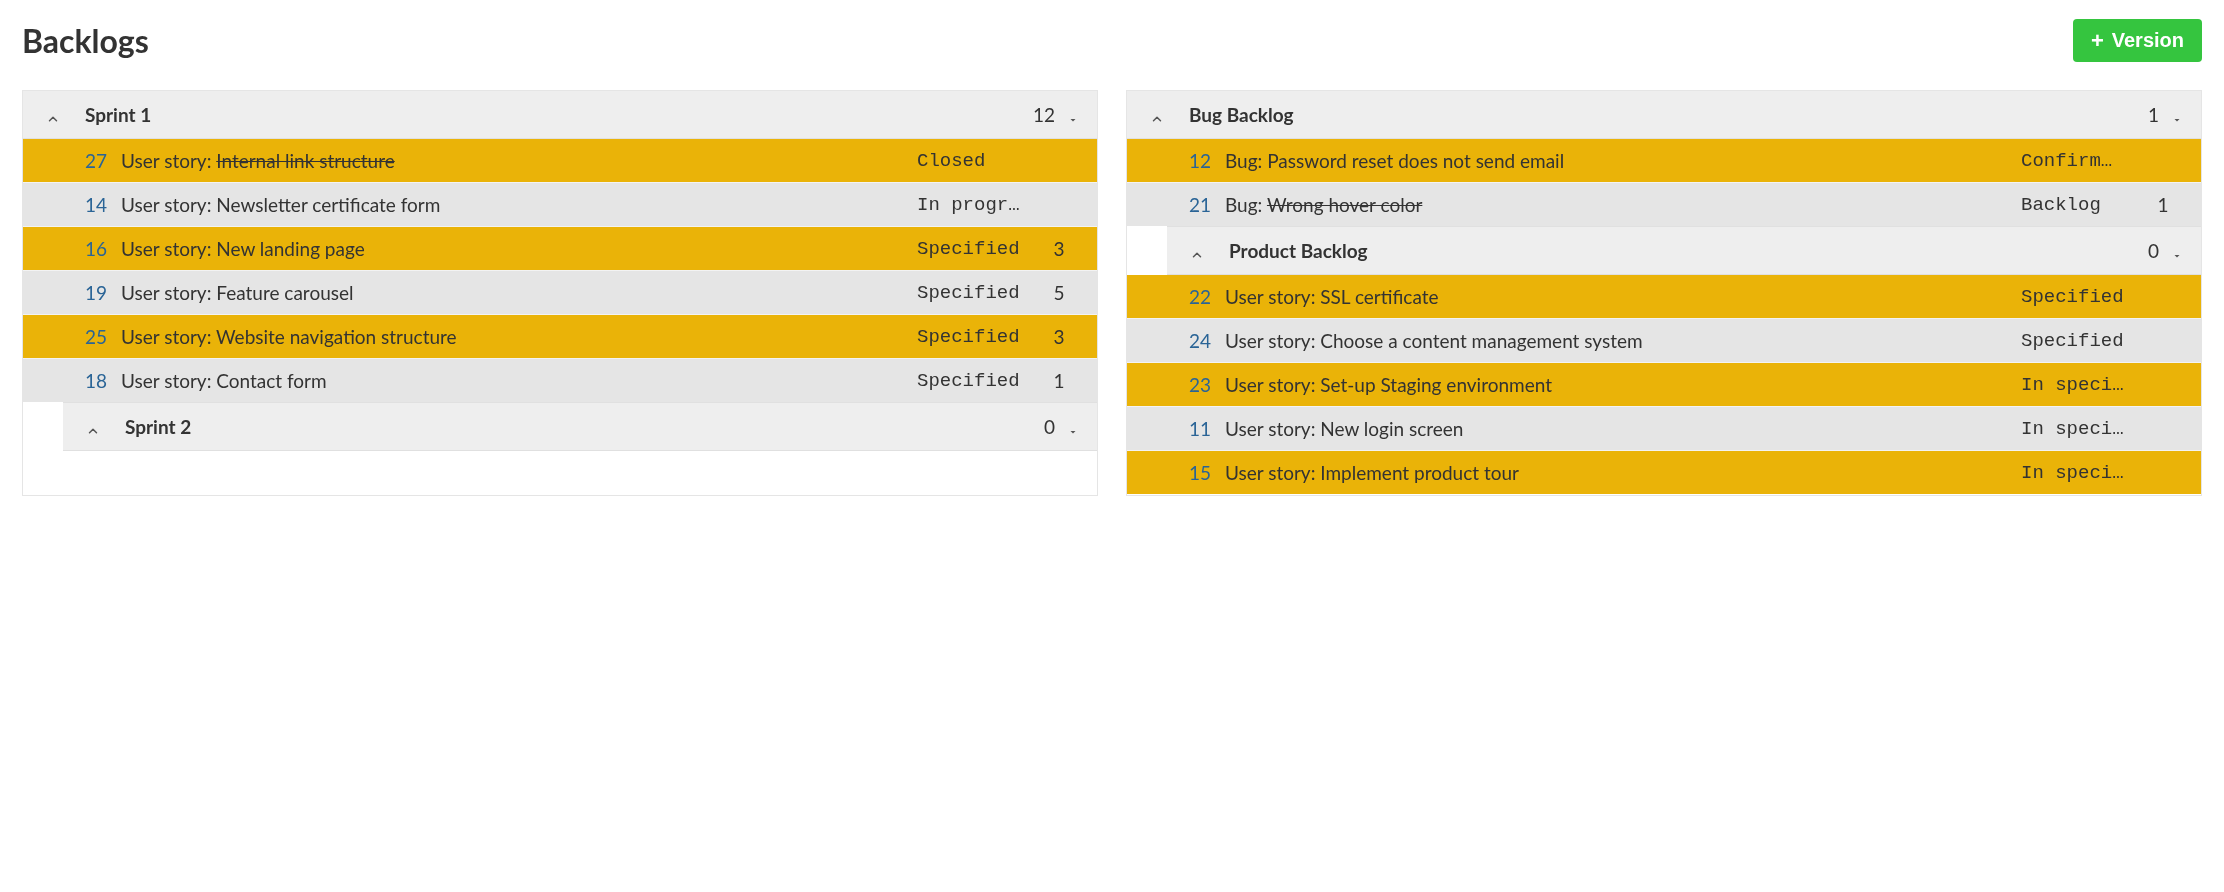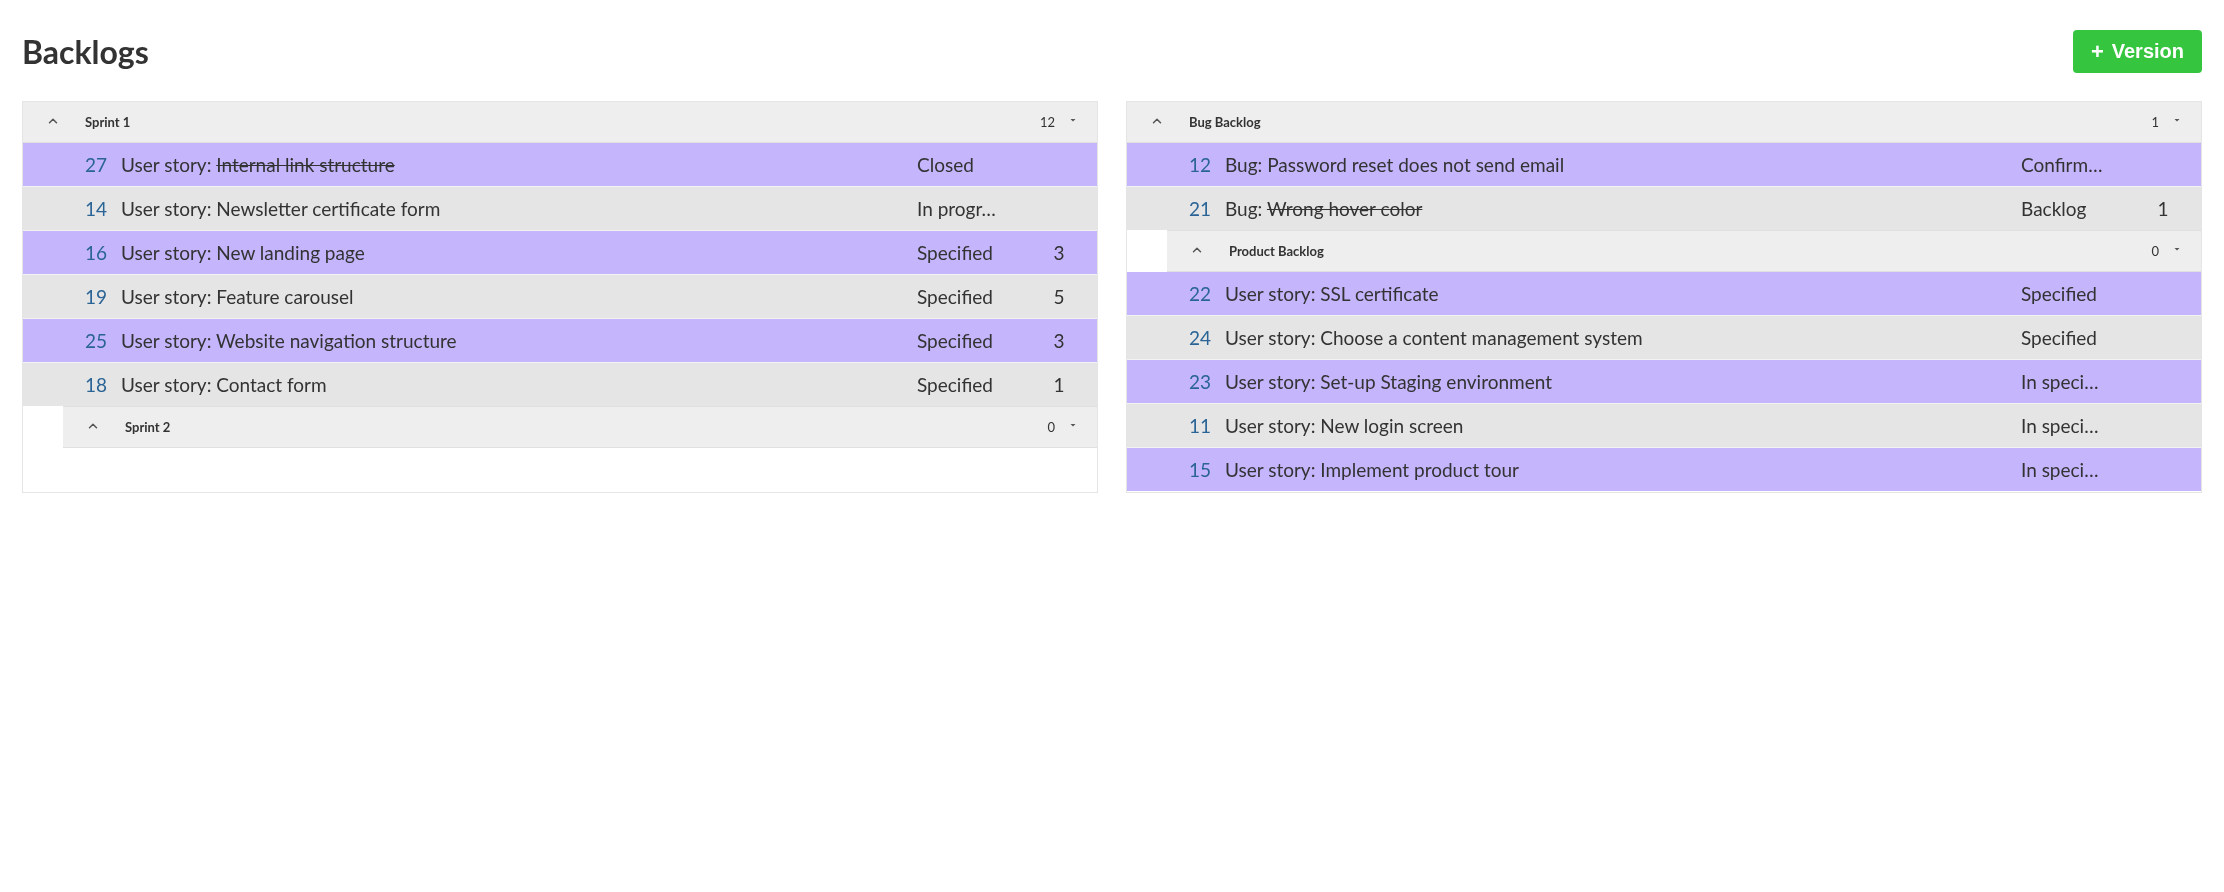--- a/index.html
+++ b/index.html
@@ -7,21 +7,21 @@
     margin: 0;
     padding: 0;
     font-family: "Lato", "Helvetica Neue", Arial, sans-serif;
     font-size: 16px;
     color: #333;
     background: #fff;
   }
   .page {
     width: 2224px;
     height: 892px;
-    padding: 30px 22px;
+    padding: 19px 22px;
   }
   .header {
     display: flex;
     align-items: center;
     justify-content: space-between;
     margin-bottom: 28px;
   }
   .page-title {
     font-size: 32px;
     font-weight: 700;
@@ -51,23 +51,23 @@
     gap: 28px;
   }
   .col {
     flex: 1;
     border: 1px solid #e5e5e5;
     background: #fff;
   }
   .group-header {
     background: #eeeeee;
     display: flex;
-    align-items: flex-start;
+    align-items: flex-end;
     padding: 12px 16px;
-    font-size: 13px;
+    font-size: 19px;
     color: #333;
     border-bottom: 1px solid #e0e0e0;
   }
   .group-header.secondary {
     border-top: 1px solid #e0e0e0;
     margin-left: 40px;
   }
   .chevron {
     width: 28px;
     cursor: pointer;
@@ -92,21 +92,21 @@
     justify-content: center;
     padding: 0 2px;
   }
   .rows { }
   .row {
     display: flex;
     align-items: center;
     padding: 10px 16px;
     font-size: 19px;
     border-bottom: 1px solid #f3f3f3;
-    background: #c4b5fd;
+    background: #eab308;
   }
   .row.alt { background: #e5e5e5; }
   .row:last-child { border-bottom: none; justify-content: space-between; }
   .cell-id {
     width: 82px;
     text-align: right;
     padding-right: 14px;
     color: #2a6496;
     cursor: pointer;
     font-weight: 400;
@@ -120,20 +120,21 @@
     padding-right: 12px;
   }
   .cell-subject .type-prefix { }
   .cell-subject .strike { text-decoration: line-through; }
   .cell-status {
     width: 120px;
     color: #333;
     overflow: hidden;
     text-overflow: ellipsis;
     white-space: nowrap;
+    font-family: Liberation Mono, monospace;
   }
   .cell-points {
     width: 44px;
     text-align: center;
     color: #333;
   }
   .empty-area {
     height: 44px;
     background: #fff;
   }

